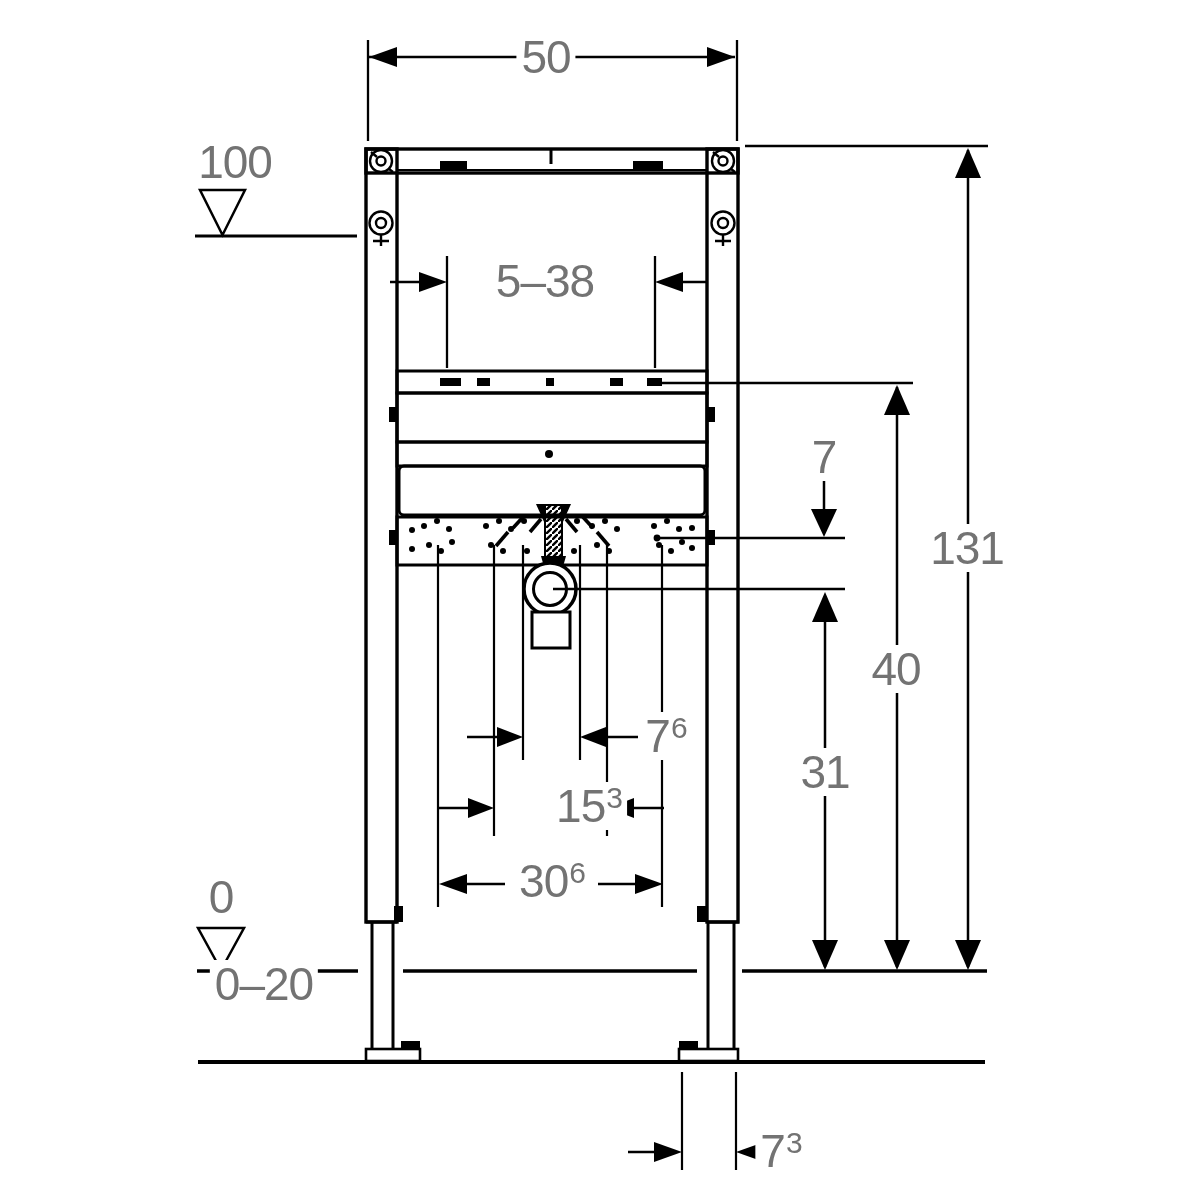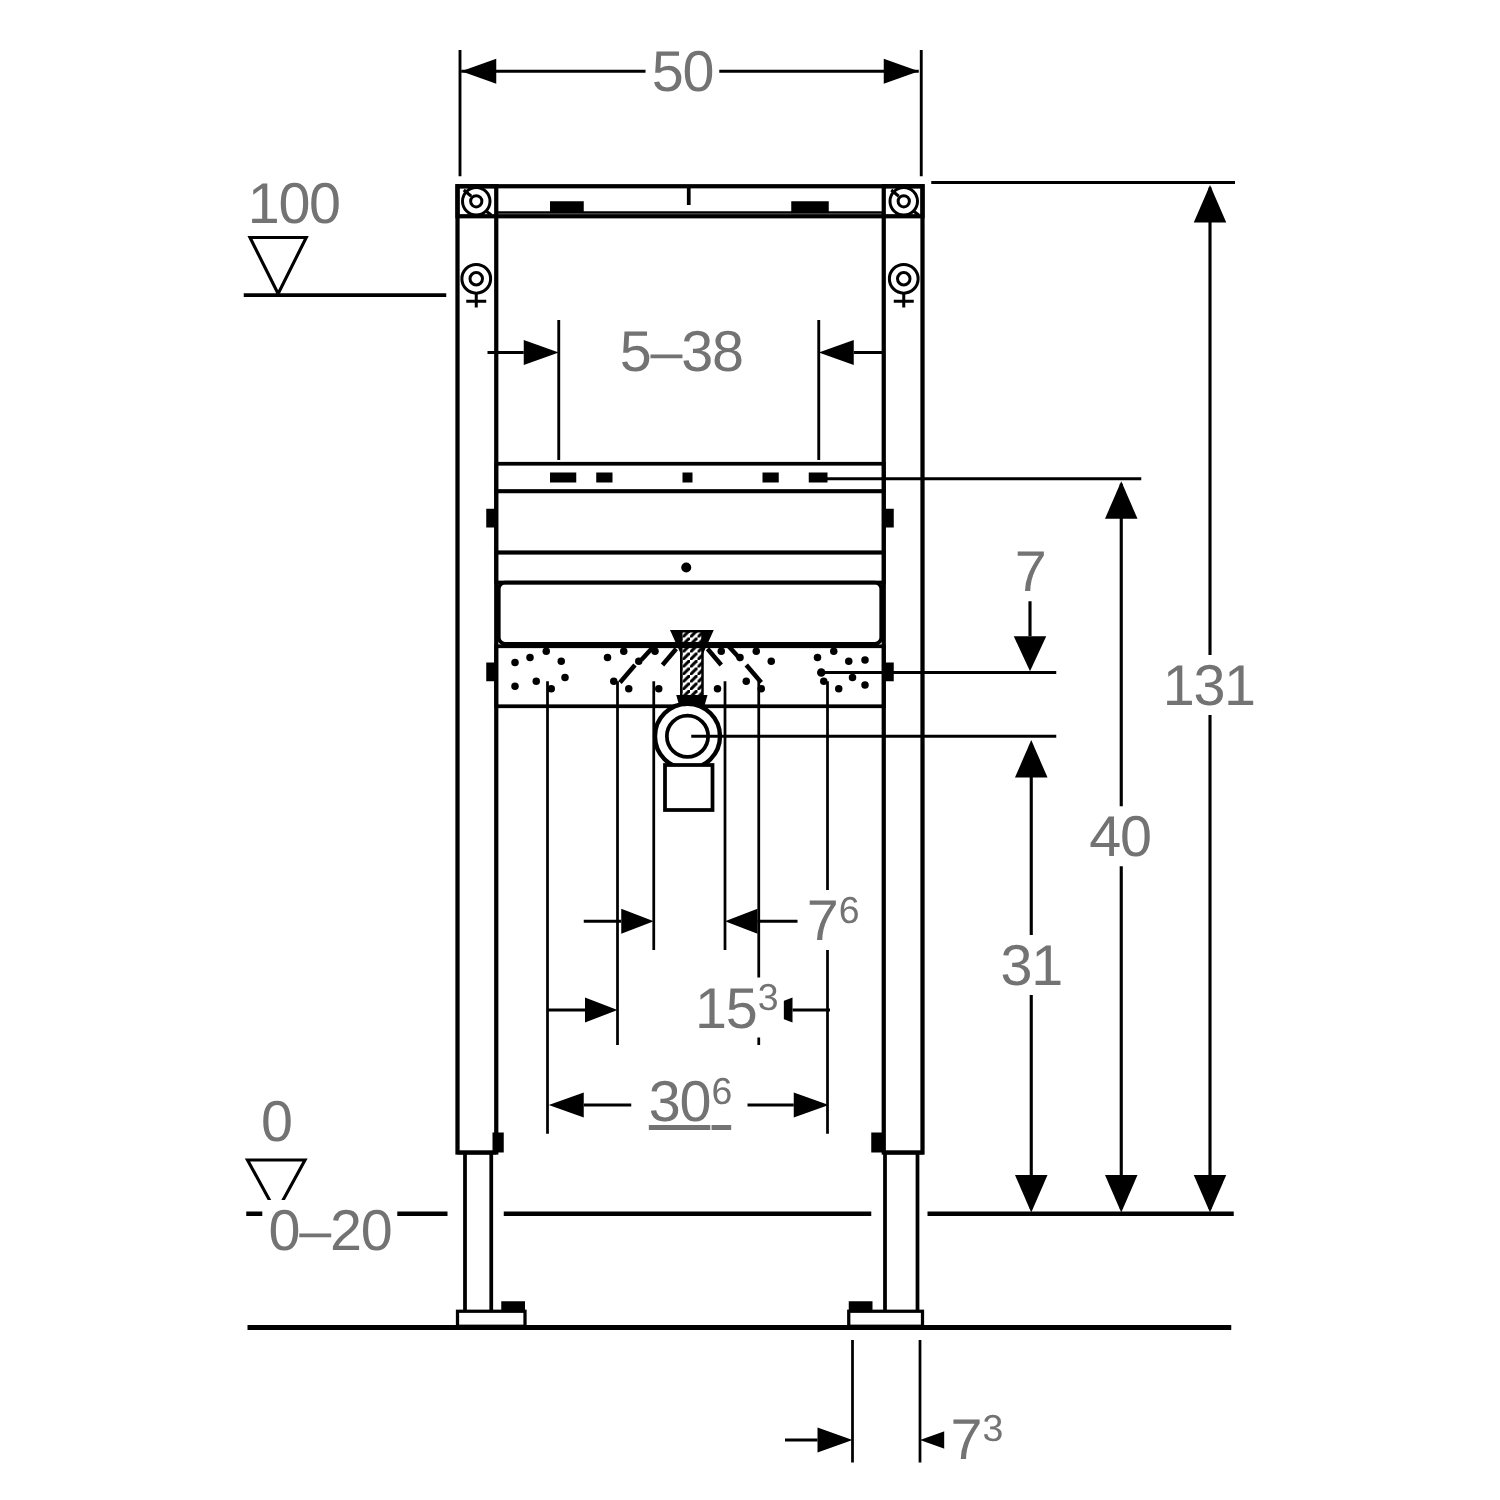--- a/index.html
+++ b/index.html
@@ -244,18 +244,18 @@
 
 <div class="lbl" style="left:546px;top:57px;"><span>50</span></div>
 <div class="lbl" style="left:545px;top:281px;"><span>5–38</span></div>
 <div class="lbl" style="left:219px;top:162px;margin-left:16px;"><span>100</span></div>
 <div class="lbl" style="left:824px;top:457px;"><span>7</span></div>
 <div class="lbl" style="left:967px;top:548px;"><span>131</span></div>
 <div class="lbl" style="left:896px;top:669px;"><span>40</span></div>
 <div class="lbl" style="left:825px;top:772px;"><span>31</span></div>
 <div class="lbl" style="left:666px;top:736px;text-align:center;"><span>7</span><span class="sup">6</span></div>
 <div class="lbl" style="left:553px;top:806px;margin-left:36px;"><span>15</span><span class="sup">3</span></div>
-<div class="lbl" style="left:552px;top:881px;text-decoration:underline;"><span>30</span><span class="sup">6</span></div>
+<div class="lbl" style="left:552px;top:881px;"><span>30</span><span class="sup">6</span></div>
 <div class="lbl" style="left:221px;top:897px;"><span>0</span></div>
 <div class="lbl" style="left:264px;top:984px;"><span>0–20</span></div>
 <div class="lbl" style="left:781px;top:1151px;"><span>7</span><span class="sup">3</span></div>
 
 </div>
 
 </body></html>

